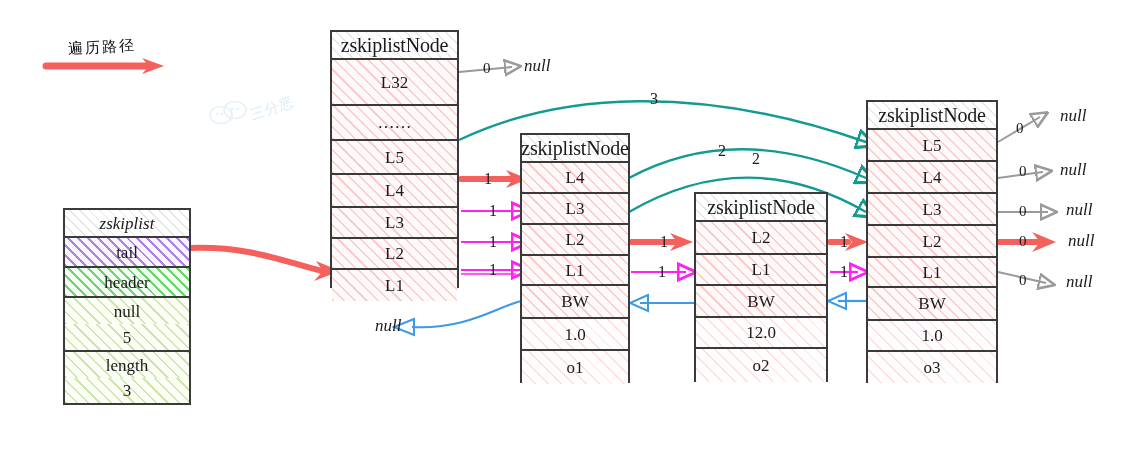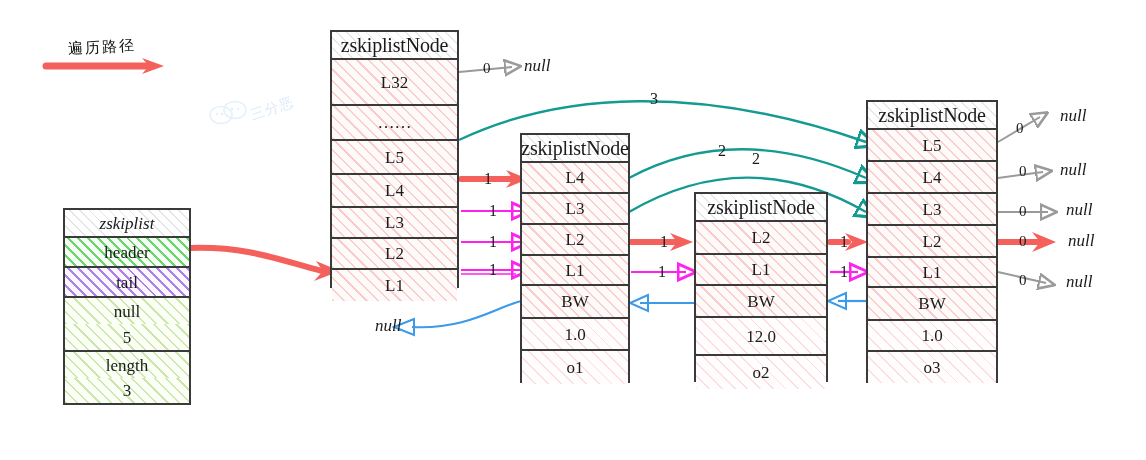--- a/index.html
+++ b/index.html
@@ -171,22 +171,22 @@
       <circle cx="9" cy="16" r="1.2" fill="#cfe4f6"></circle>
         <circle cx="14" cy="16" r="1.2" fill="#cfe4f6"></circle>
       <circle cx="24" cy="11" r="1.2" fill="#cfe4f6"></circle>
         <circle cx="30" cy="11" r="1.2" fill="#cfe4f6"></circle>
     </svg>
     <div class="wm-text">三分恶</div>
   </div>
 
   <div id="zsl">
     <div class="cell hatch-grey" style="height:28px">zskiplist</div>
+    <div class="cell hatch-purple" style="height:30px">tail</div>
     <div class="cell hatch-green" style="height:30px">header</div>
-    <div class="cell hatch-purple" style="height:30px">tail</div>
     <div class="cell hatch-lgreen" style="height:26px;border-bottom:none">null</div>
     <div class="cell hatch-lgreen" style="height:28px">5</div>
     <div class="cell hatch-lgreen" style="height:26px;border-bottom:none">length</div>
     <div class="cell hatch-lgreen" style="height:27px">3</div>
   </div>
 
   <div class="node" id="node-header" style="left:330px;top:30px;width:129px;height:258px;">
     <div class="cell title-cell" style="height:28px">zskiplistNode</div>
     <div class="cell pink" style="height:46px">L32</div>
     <div class="cell pink" style="height:35px">……</div>
@@ -206,21 +206,21 @@
     <div class="cell pink" style="height:33px">BW</div>
     <div class="cell plain" style="height:32px">1.0</div>
     <div class="cell plain" style="height:33px">o1</div>
   </div>
 
   <div class="node" id="node-o2" style="left:694px;top:192px;width:134px;height:190px;">
     <div class="cell title-cell" style="height:28px">zskiplistNode</div>
     <div class="cell pink" style="height:33px">L2</div>
     <div class="cell pink" style="height:31px">L1</div>
     <div class="cell pink" style="height:32px">BW</div>
-    <div class="cell plain" style="height:38px">12.0</div>
+    <div class="cell plain" style="height:31px">12.0</div>
     <div class="cell plain" style="height:33px">o2</div>
   </div>
 
   <div class="node" id="node-o3" style="left:866px;top:100px;width:132px;height:283px;">
     <div class="cell title-cell" style="height:28px">zskiplistNode</div>
     <div class="cell pink" style="height:32px">L5</div>
     <div class="cell pink" style="height:32px">L4</div>
     <div class="cell pink" style="height:32px">L3</div>
     <div class="cell pink" style="height:32px">L2</div>
     <div class="cell pink" style="height:30px">L1</div>

